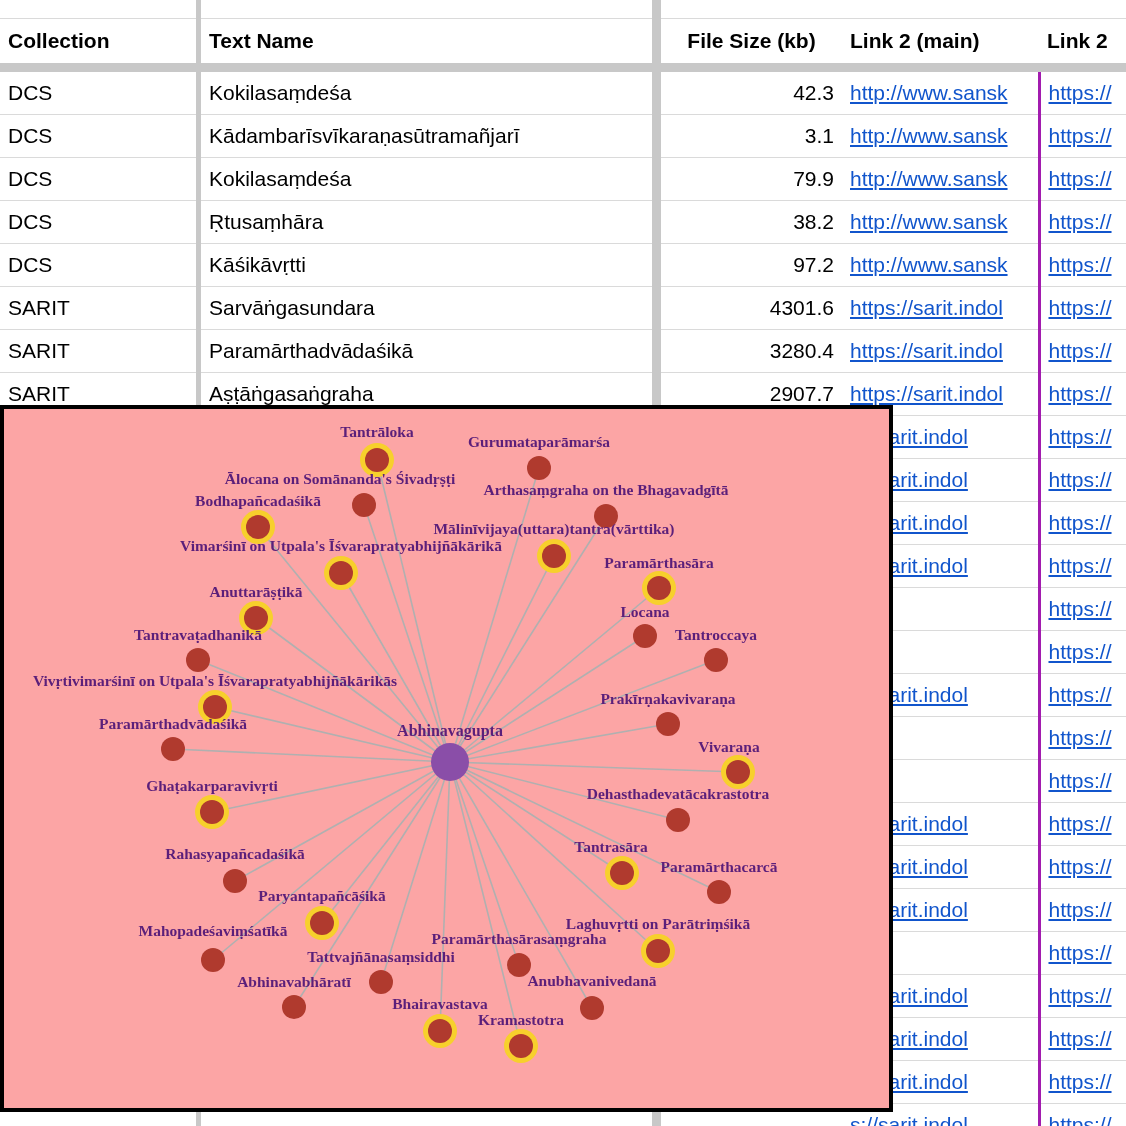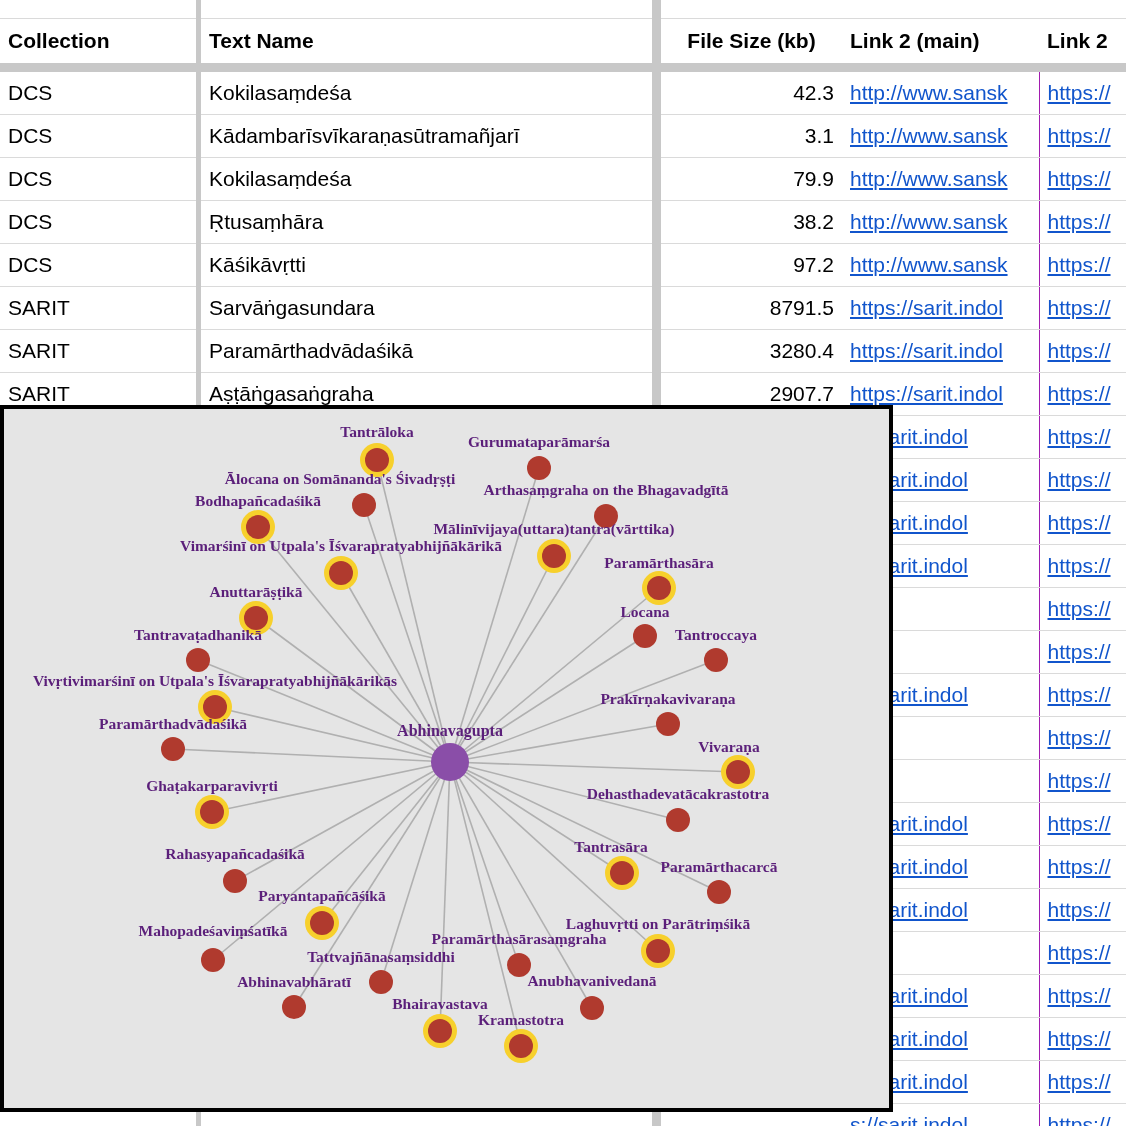--- a/index.html
+++ b/index.html
@@ -80,38 +80,38 @@
 
   
   tr.freeze-band td {
     height: 9px;
     padding: 0;
     background: #c8c8c8;
     border-bottom: none;
   }
 
   td.num { text-align: right; padding-left: 16px; }
-  td.vline-left { border-left: 1px solid #a21caf; }
+  td.vline-left { border-left: 3px solid #a21caf; }
 
   a.cell-link {
     color: #1155cc;
     text-decoration: underline;
     font-size: 21px;
     display: inline-block;
     white-space: nowrap;
   }
 
   
   .graph-panel {
     position: absolute;
     left: 0px;
     top: 405px;
     width: 893px;
     height: 707px;
-    background: #e5e5e5;
+    background: #fca5a5;
     border: 4px solid #000000;
     box-sizing: border-box;
     overflow: hidden;
   }
 
   .graph-svg {
     position: absolute;
     left: 0; top: 0;
     width: 100%;
     height: 100%;
@@ -218,21 +218,21 @@
             <td class="sep"></td>
             <td class="num">97.2</td>
             <td><a class="cell-link" href="#">http://www.sansk</a></td>
             <td class="vline-left"><a class="cell-link" href="#">https://</a></td>
           </tr>
           <tr>
             <td>SARIT</td>
             <td class="sep"></td>
             <td>Sarvāṅgasundara</td>
             <td class="sep"></td>
-            <td class="num">8791.5</td>
+            <td class="num">4301.6</td>
             <td><a class="cell-link" href="#">https://sarit.indol</a></td>
             <td class="vline-left"><a class="cell-link" href="#">https://</a></td>
           </tr>
           <tr>
             <td>SARIT</td>
             <td class="sep"></td>
             <td>Paramārthadvādaśikā</td>
             <td class="sep"></td>
             <td class="num">3280.4</td>
             <td><a class="cell-link" href="#">https://sarit.indol</a></td>

